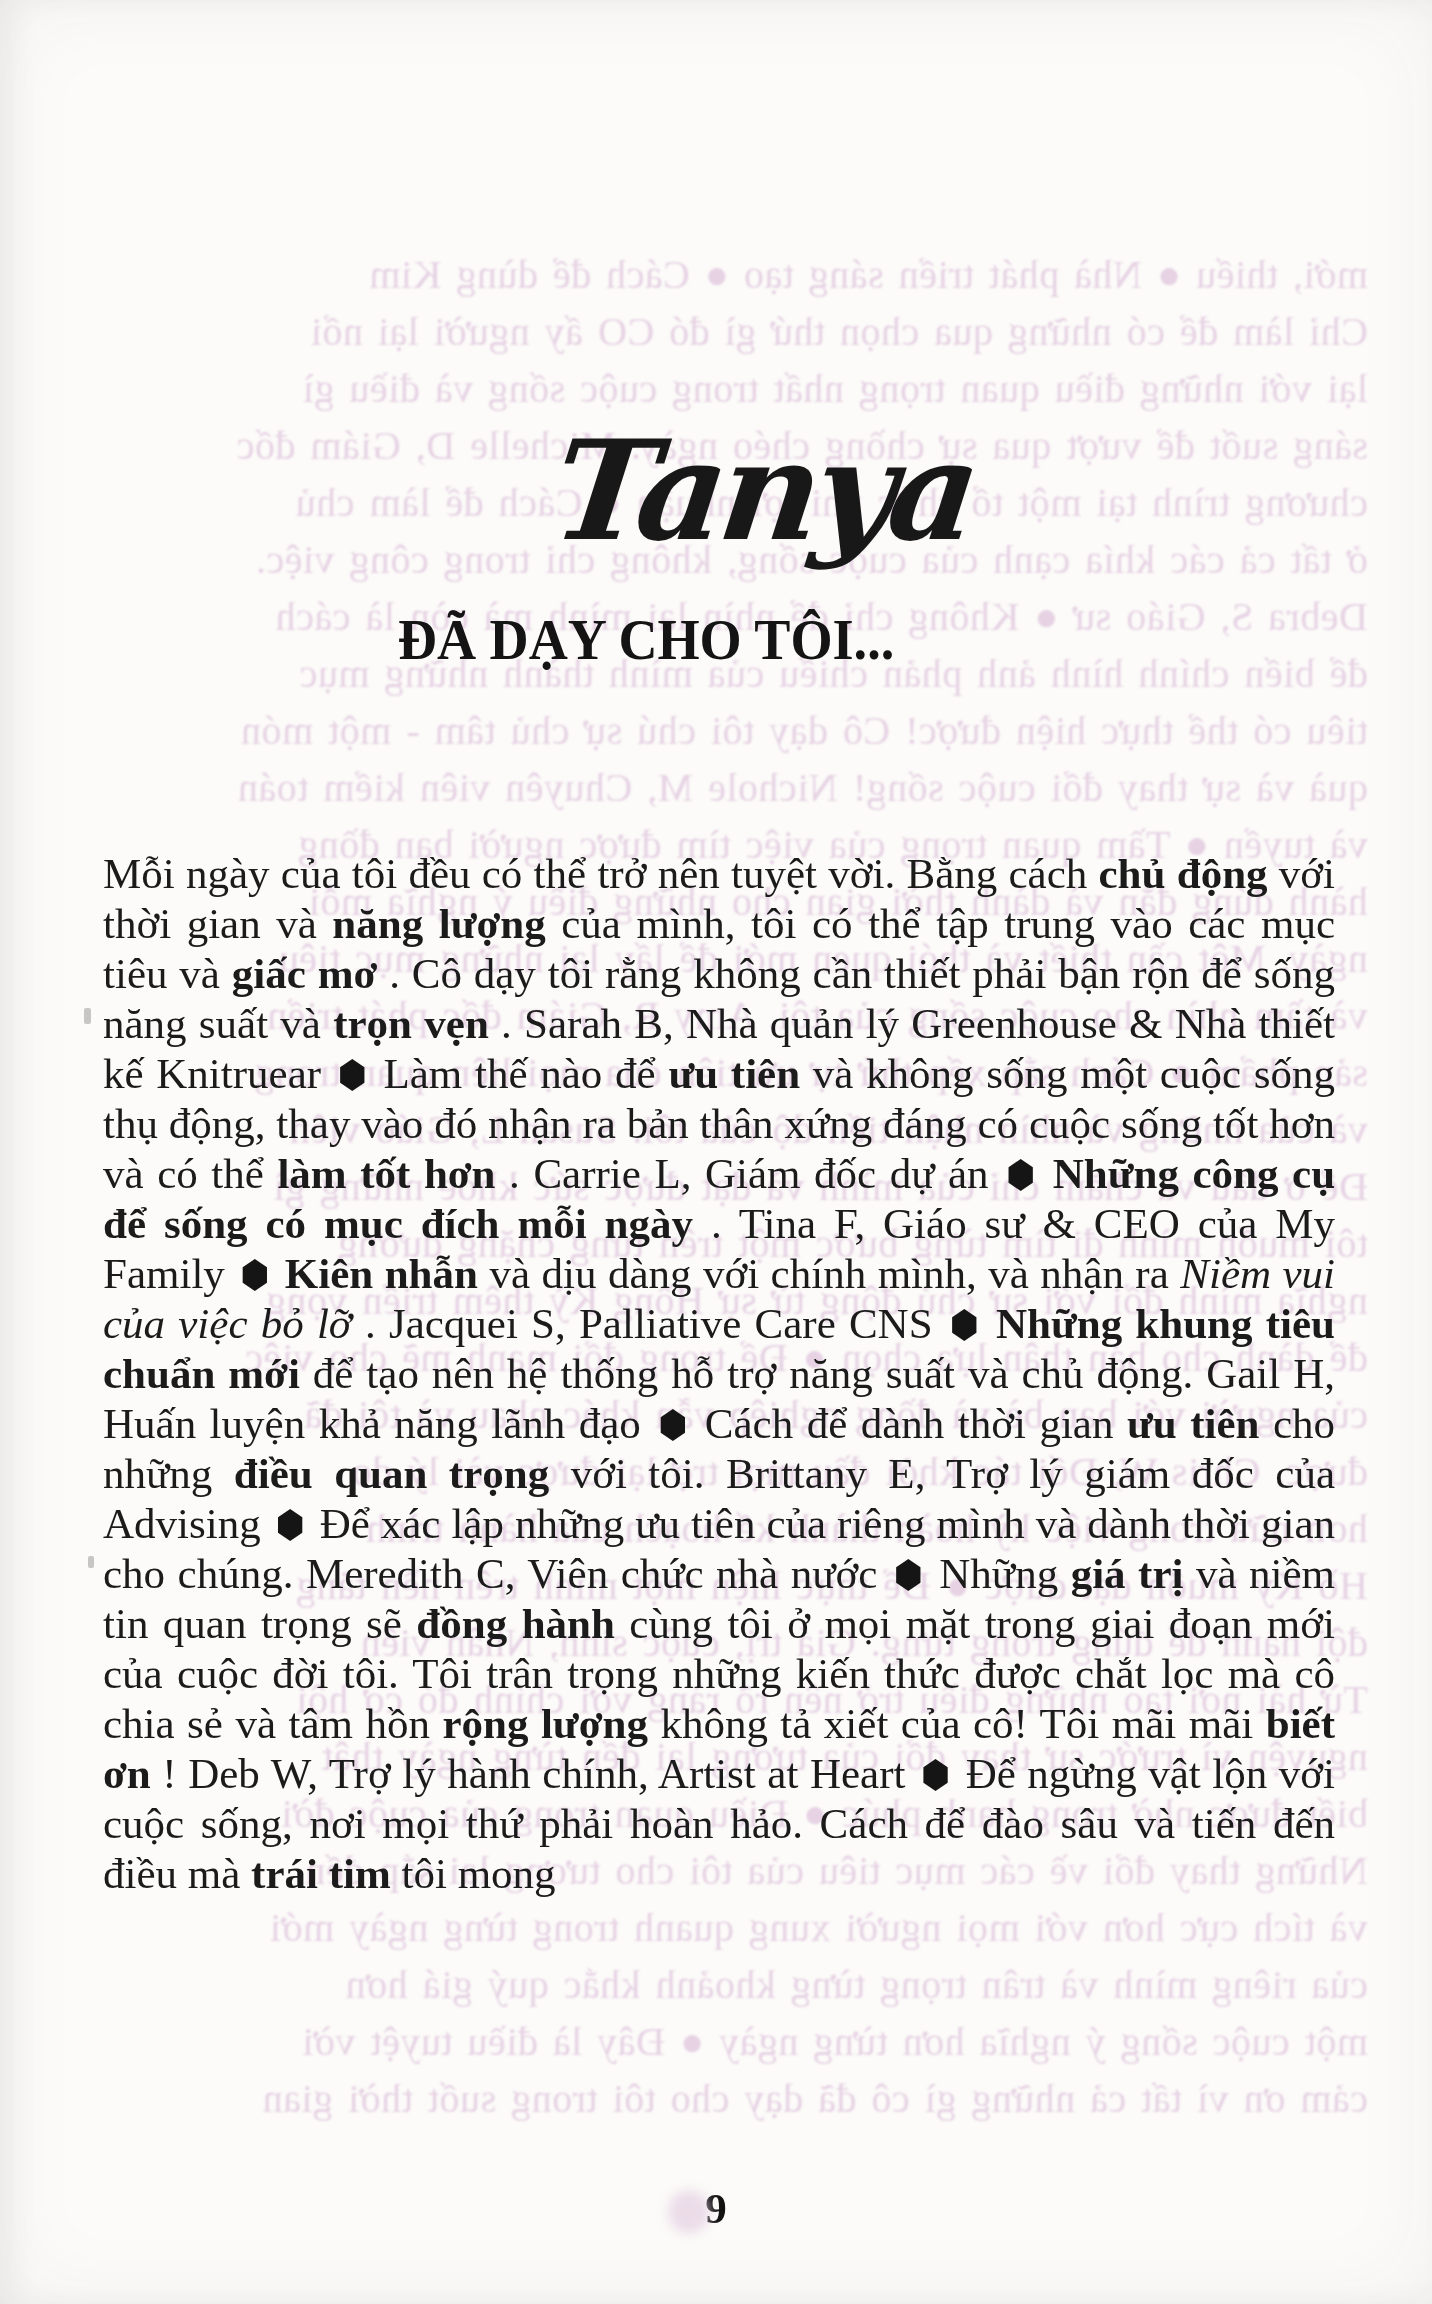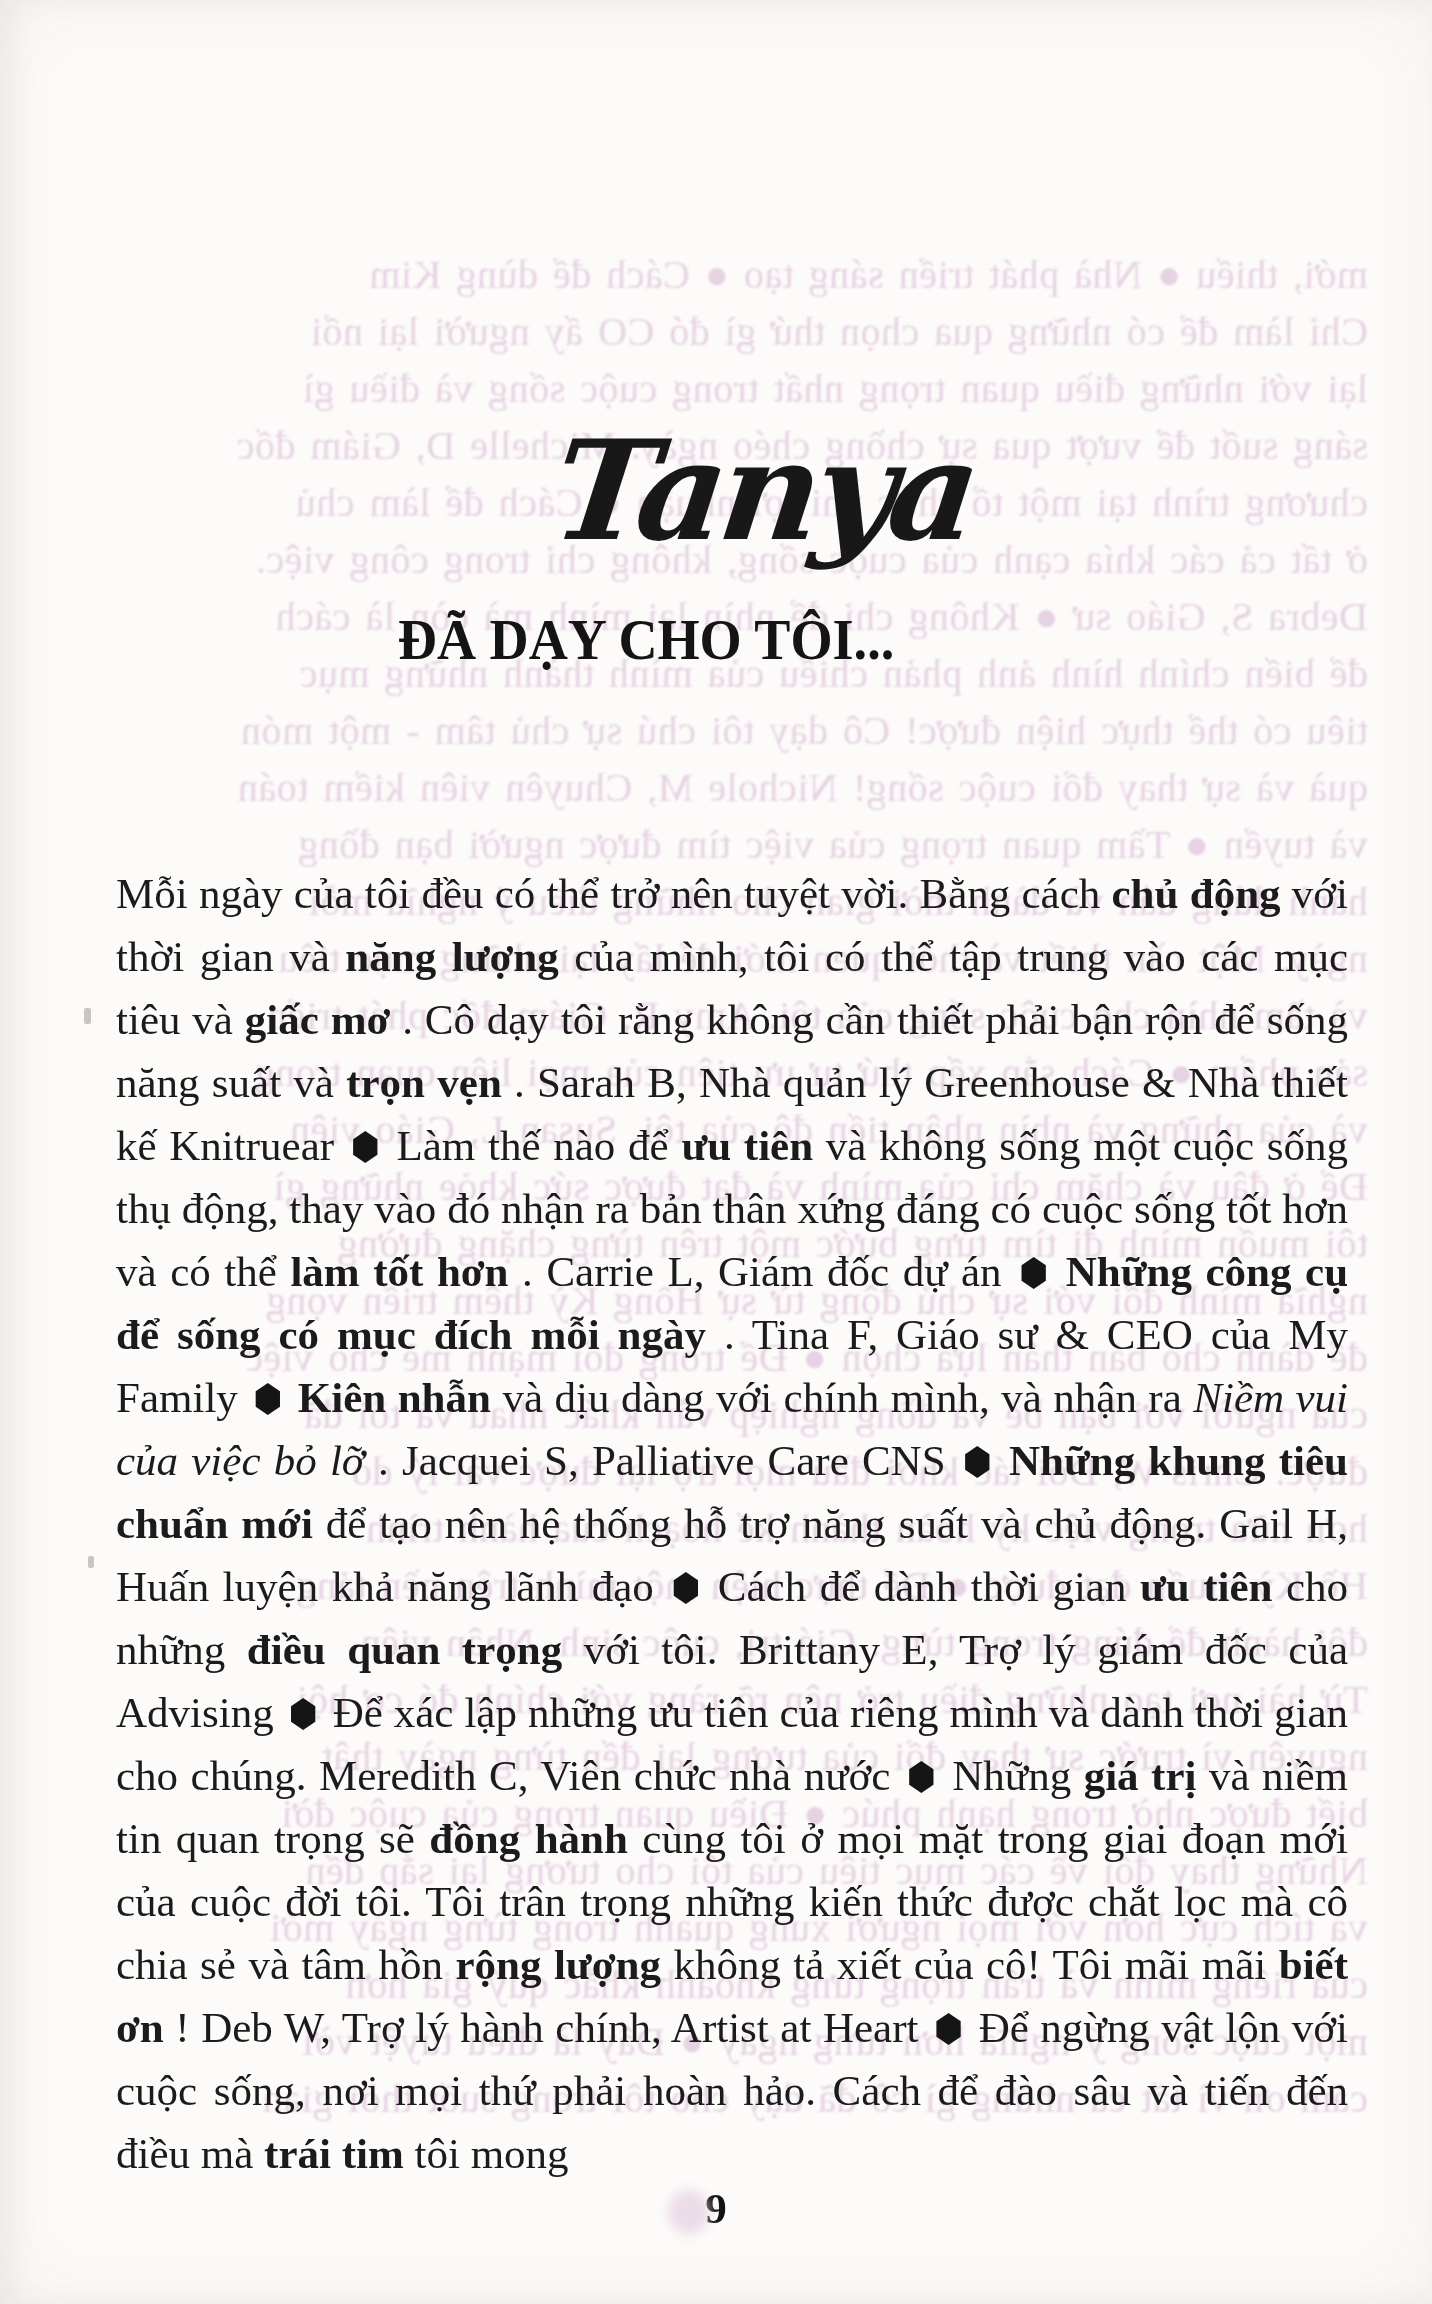--- a/index.html
+++ b/index.html
@@ -42,23 +42,23 @@
     position:absolute;top:606px;left:0;width:100%;
     text-align:center;
     transform:translateX(-70px) scaleX(.95);
     font-weight:bold;
     font-size:57px;line-height:1.2;
     color:#141414;
     margin:0;
   }
   .body{
     position:absolute;top:846px;left:100px;width:1232px;
-    font-size:43px;line-height:63px;
+    font-size:43px;line-height:50px;
     text-align:justify;
-    margin:16px;
+    margin:3px;
     color:#1b1b1b;
   }
   .seg.b{font-weight:bold;}
   .seg.i{font-style:italic;}
   .seg.bullet{
     display:inline-block;
     width:27px;height:32px;
     background:#151515;
     clip-path:polygon(50% 0%,95% 26%,95% 74%,50% 100%,5% 74%,5% 26%);
     vertical-align:-3px;

